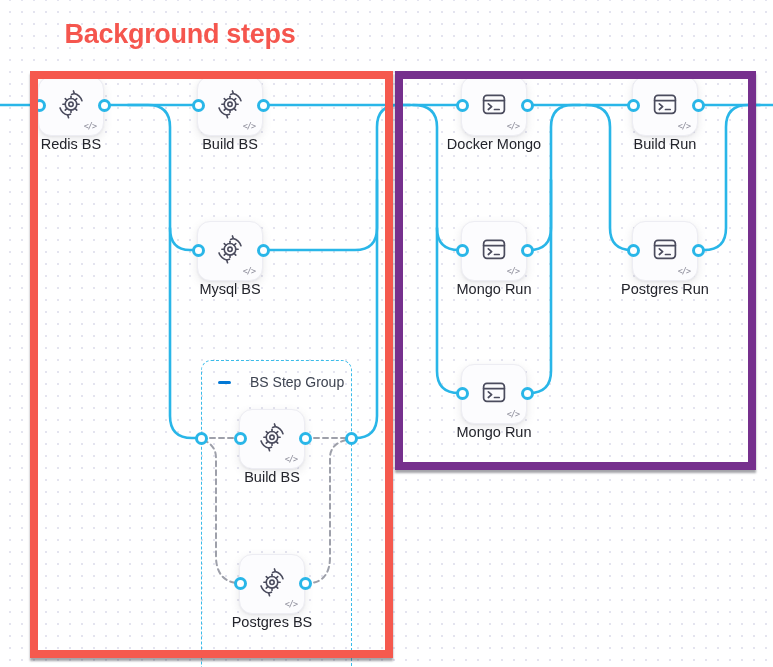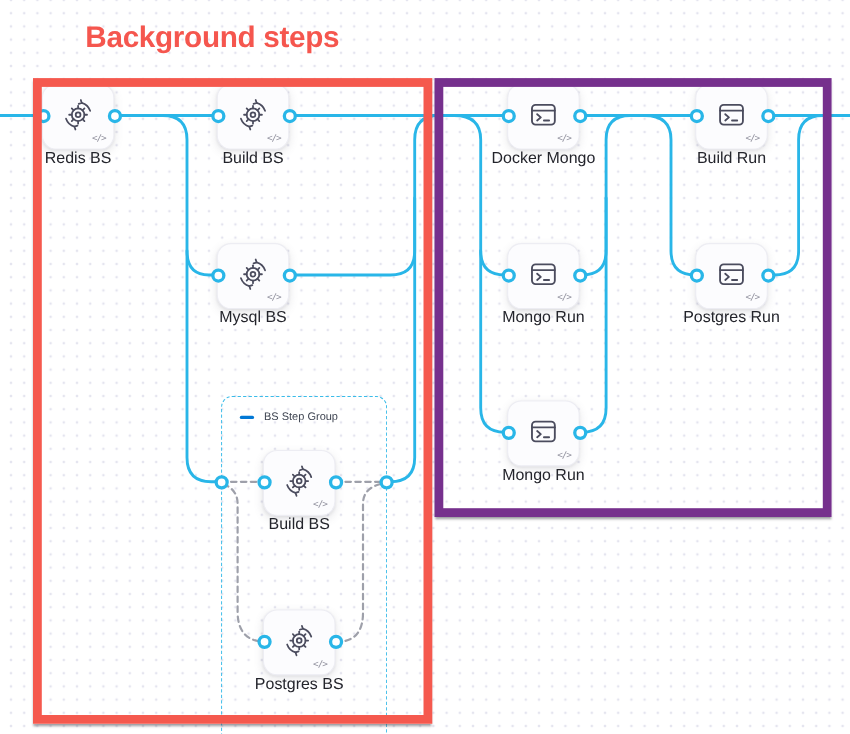--- a/index.html
+++ b/index.html
@@ -14,21 +14,21 @@
   .connectors{position:absolute;left:0;top:0;z-index:1;}
   .c-path{stroke:#29b6e8;stroke-width:2.6;fill:none;stroke-linecap:round;}
   .d-path{stroke:#9ea0aa;stroke-width:2;fill:none;stroke-linecap:round;stroke-dasharray:5 4;}
 
   .group-box{
     position:absolute;left:201px;top:360px;width:151px;height:330px;z-index:2;
     border:1.6px dashed #3abce9;border-radius:10px;box-sizing:border-box;
   }
   .group-header{position:absolute;left:16px;top:13px;display:flex;align-items:center;gap:9px;}
   .collapse-dash{width:13px;height:3px;border-radius:2px;background:#0278d5;flex:0 0 auto;}
-  .group-label{font-size:10px;color:#3e4451;white-space:nowrap;}
+  .group-label{font-size:14px;color:#3e4451;white-space:nowrap;margin-left:10px;}
 
   .step{position:absolute;z-index:3;width:66px;}
   .card{
     position:relative;width:66px;height:60px;border-radius:13px;
     background:#fcfcfe;border:1px solid #ededf3;box-sizing:border-box;
     box-shadow:0 1px 2px rgba(40,41,61,.05),0 3px 8px rgba(96,97,112,.14);
   }
   .card .step-icon{position:absolute;left:50%;top:48%;transform:translate(-50%,-52%);line-height:0;}
   .card .code-glyph{
     position:absolute;right:7px;bottom:4px;font-size:8.5px;color:#8f8f9c;
@@ -44,21 +44,21 @@
     border:3px solid #29b6e8;background:#fff;box-sizing:border-box;
   }
 
   .anno-box{position:absolute;z-index:5;box-sizing:border-box;background:transparent;
     box-shadow:0 3px 2px rgba(73,73,84,.5);}
   .anno-red{left:30px;top:71px;width:363px;height:587px;border:8px solid #f5594e;}
   .anno-purple{left:395px;top:71px;width:361px;height:399px;border:8px solid #76308d;}
 
   .anno-title{position:absolute;z-index:6;font-weight:bold;font-size:27px;
     letter-spacing:-.3px;white-space:nowrap;text-align:center;}
-  .title-bg{left:43px;top:19px;width:300px;color:#f5564e;}
+  .title-bg{left:30px;top:19px;width:300px;color:#f5564e;}
   .title-run{left:469px;top:19px;width:200px;color:#7a2d91;}
 
   .icon-svg{stroke:#4b4c5e;stroke-width:1.7;fill:none;stroke-linecap:round;stroke-linejoin:round;}
 </style>
 </head>
 <body>
 
 <svg width="0" height="0" style="position:absolute">
   <defs>
     <g id="icon-bs" class="icon-svg">

